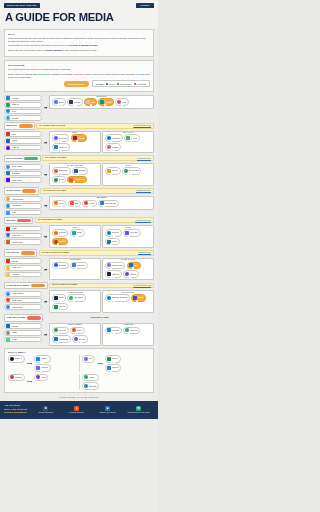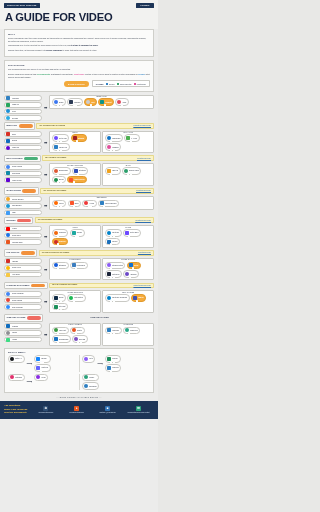--- a/index.html
+++ b/index.html
@@ -138,21 +138,21 @@
 </head>
 <body>
 
 <div class="page">
 
   <div class="header">
     <div class="brandbar">
       <span class="brandtag">PURCHASE WITH PURPOSE</span>
       <span class="formore">For More:</span>
     </div>
-    <div class="maintitle">A GUIDE FOR VIDEO</div>
+    <div class="maintitle">A GUIDE FOR MEDIA</div>
   </div>
 
   <div class="panel">
     <div class="panel-h">WHY?</div>
     <div class="ptext">People increasingly want their voice heard and are taking action by choosing the companies they support. These can be due to privacy concerns, environmental reasons, boycotting US companies, or other causes.</div>
     <div class="ptext">
       <span>Underpinning all of it is the idea that too much power is given to the few, and </span><b>it is time to empower the many</b><span>.</span>
     </div>
     <div class="ptext">
       <span>Change takes time, so this guide breaks it into </span><b>weekly challenges</b><span> to make that switch one product at a time.</span>

